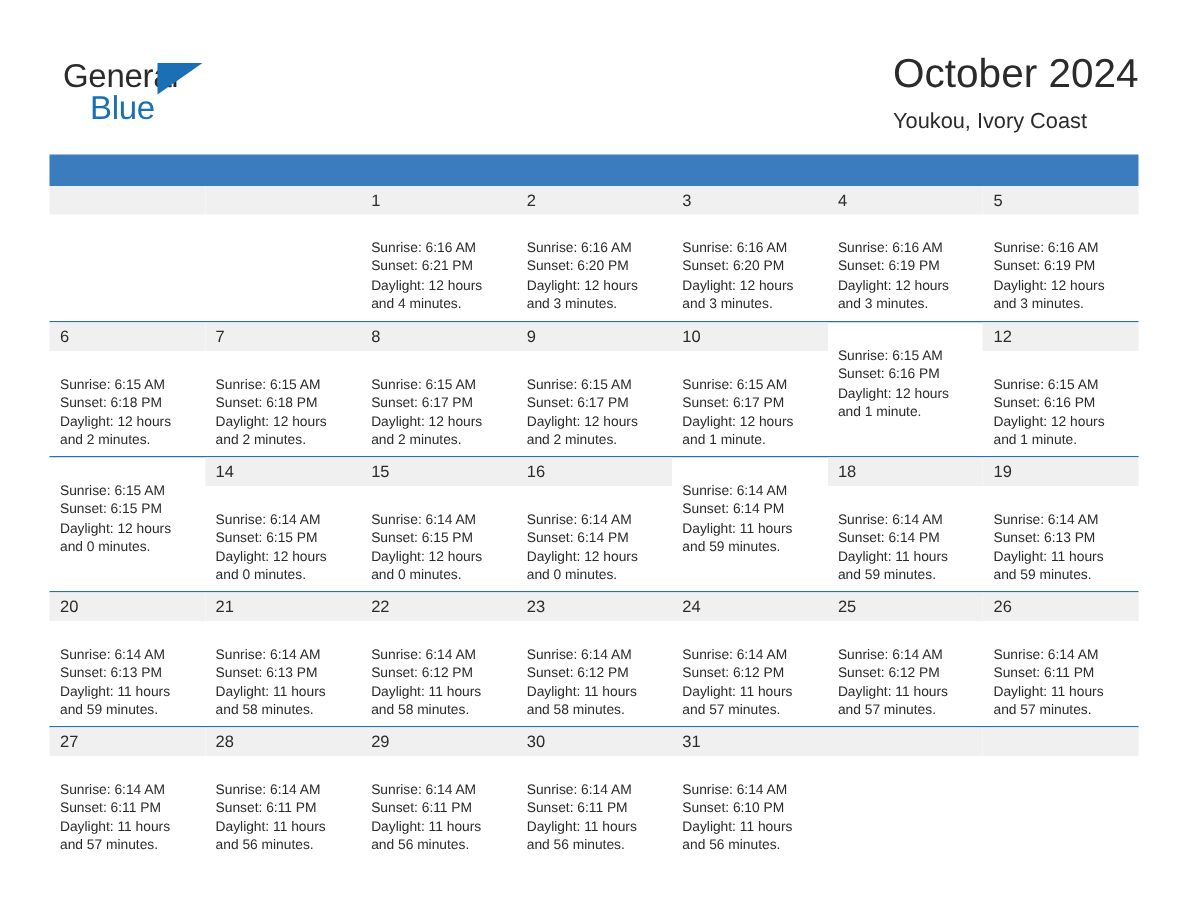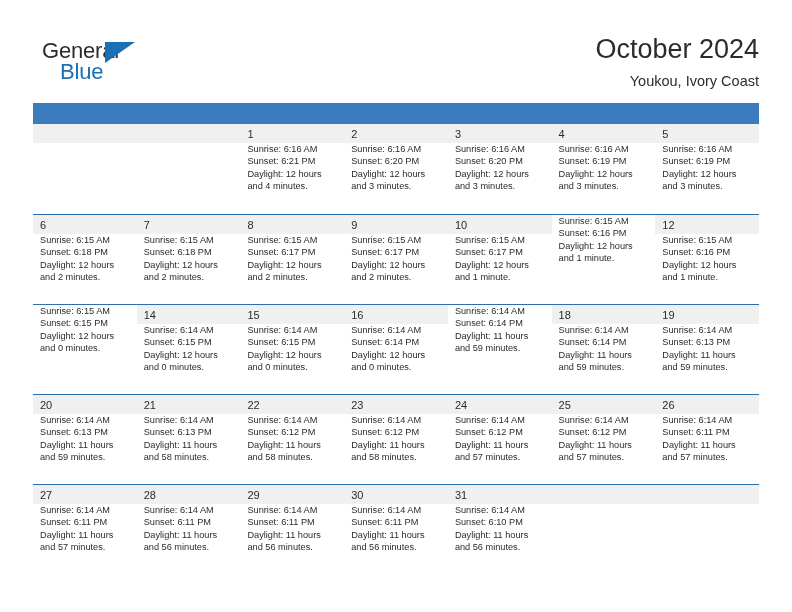--- a/index.html
+++ b/index.html
@@ -62,21 +62,21 @@
     font-size: 22px;
     letter-spacing: -0.2px;
     color: #1a6fb5;
     line-height: 24px;
   }
 
   .title-block {
     position: absolute;
     right: 33px;
     top: 33px;
-    text-align: right;
+    text-align: left;
   }
   .cal-title {
     font-size: 27px;
     color: #2b2b2b;
     line-height: 32px;
     font-weight: normal;
     margin: 0;
     white-space: nowrap;
   }
   .cal-subtitle {
@@ -133,21 +133,21 @@
     background: #f0f0f0;
     box-sizing: border-box;
     padding-left: 7px;
   }
   .day-number {
     font-size: 11px;
     line-height: 19px;
     color: #2b2b2b;
   }
   .day-info {
-    padding: 0 5px 0 7px;
+    padding: 16px 5px 0 7px;
   }
   .day-info-line {
     font-size: 9.2px;
     line-height: 12.4px;
     color: #2b2b2b;
     white-space: nowrap;
   }
 </style>
 </head>
 <body>

